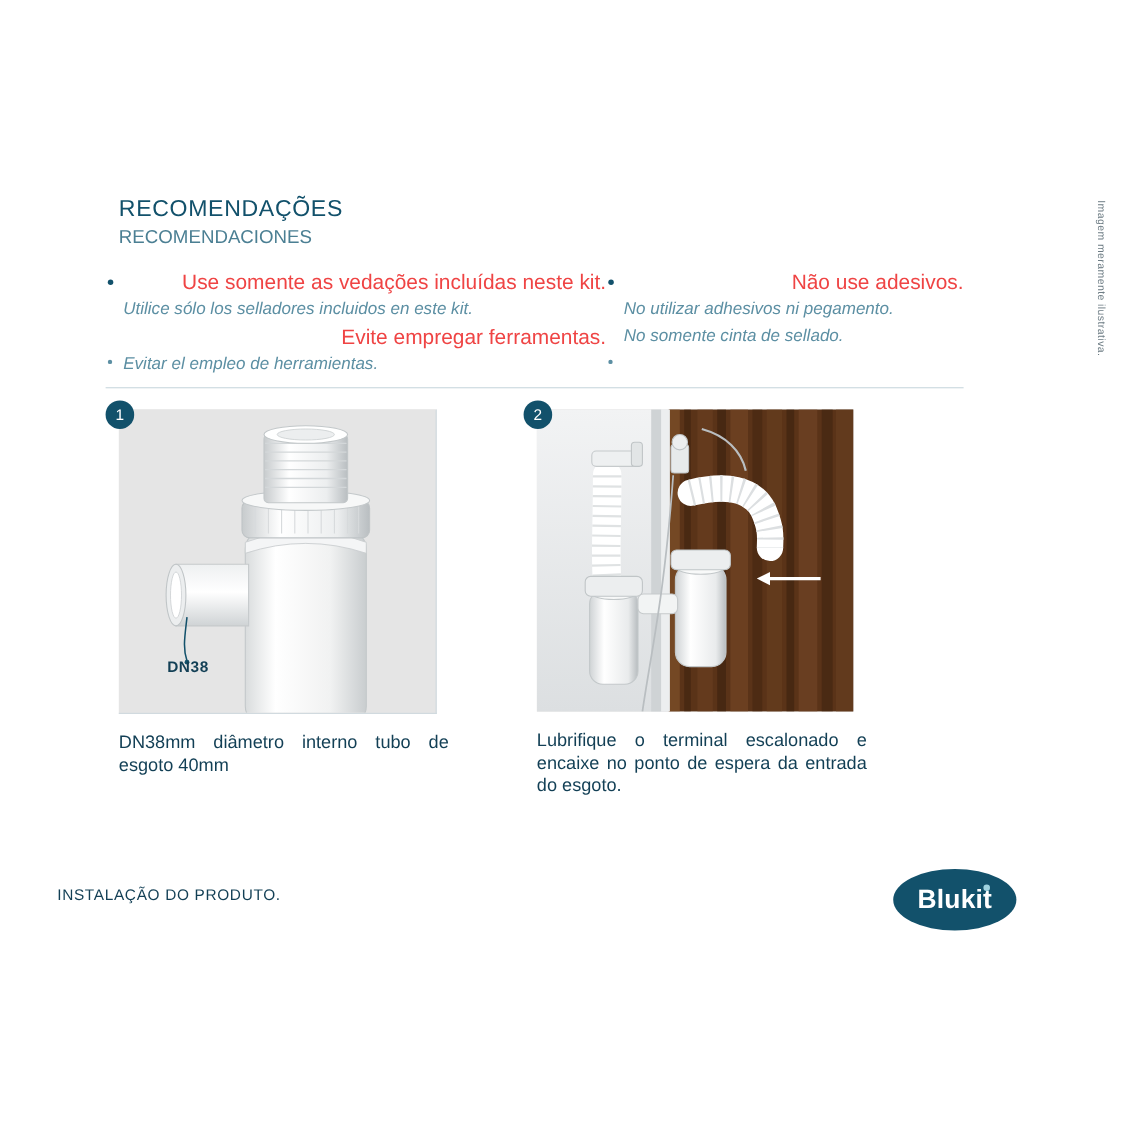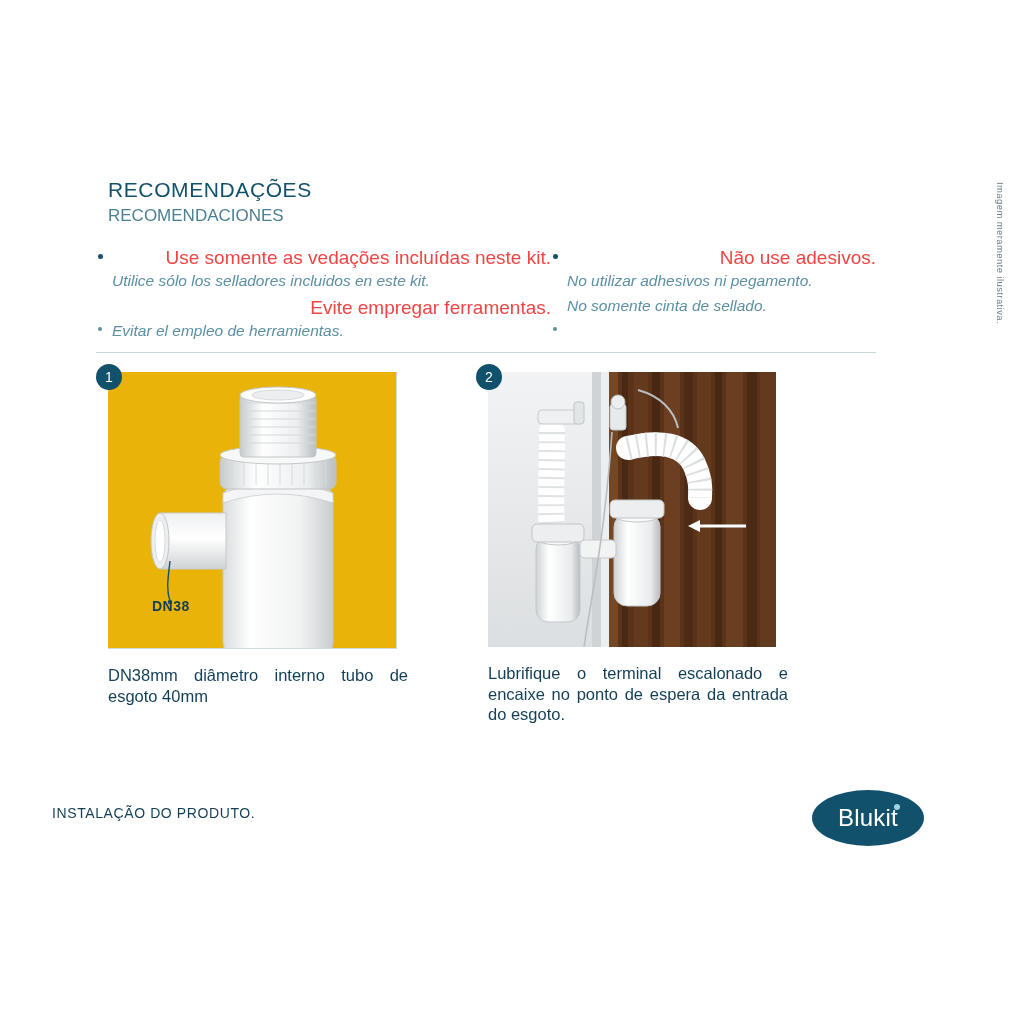--- a/index.html
+++ b/index.html
@@ -135,21 +135,21 @@
   .figure {
     position: relative;
     margin-left: 12px;
     margin-top: 8px;
     width: 288px;
     height: 275px;
     border-right: 1px solid #cfd9de;
     border-bottom: 1px solid #cfd9de;
     border-top: 1px solid transparent;
     overflow: hidden;
-    background: #eab308;
+    background: #e5e5e5;
     text-align: center;
   }
   .figure.photo {
     border: none;
     width: 288px;
     height: 275px;
   }
   .caption {
     margin-left: 12px;
     margin-top: 16px;
@@ -211,21 +211,21 @@
   }
   .logo-text {
     position: absolute;
     left: 0; top: 0;
     width: 112px;
     height: 56px;
     line-height: 56px;
     text-align: center;
     color: #ffffff;
     font-size: 24px;
-    font-weight: normal;
+    font-weight: bold;
     letter-spacing: 0.2px;
   }
   .logo-dot {
     position: absolute;
     left: 82px;
     top: 14px;
     width: 6px;
     height: 6px;
     border-radius: 50%;
     background: #9fd3e0;

